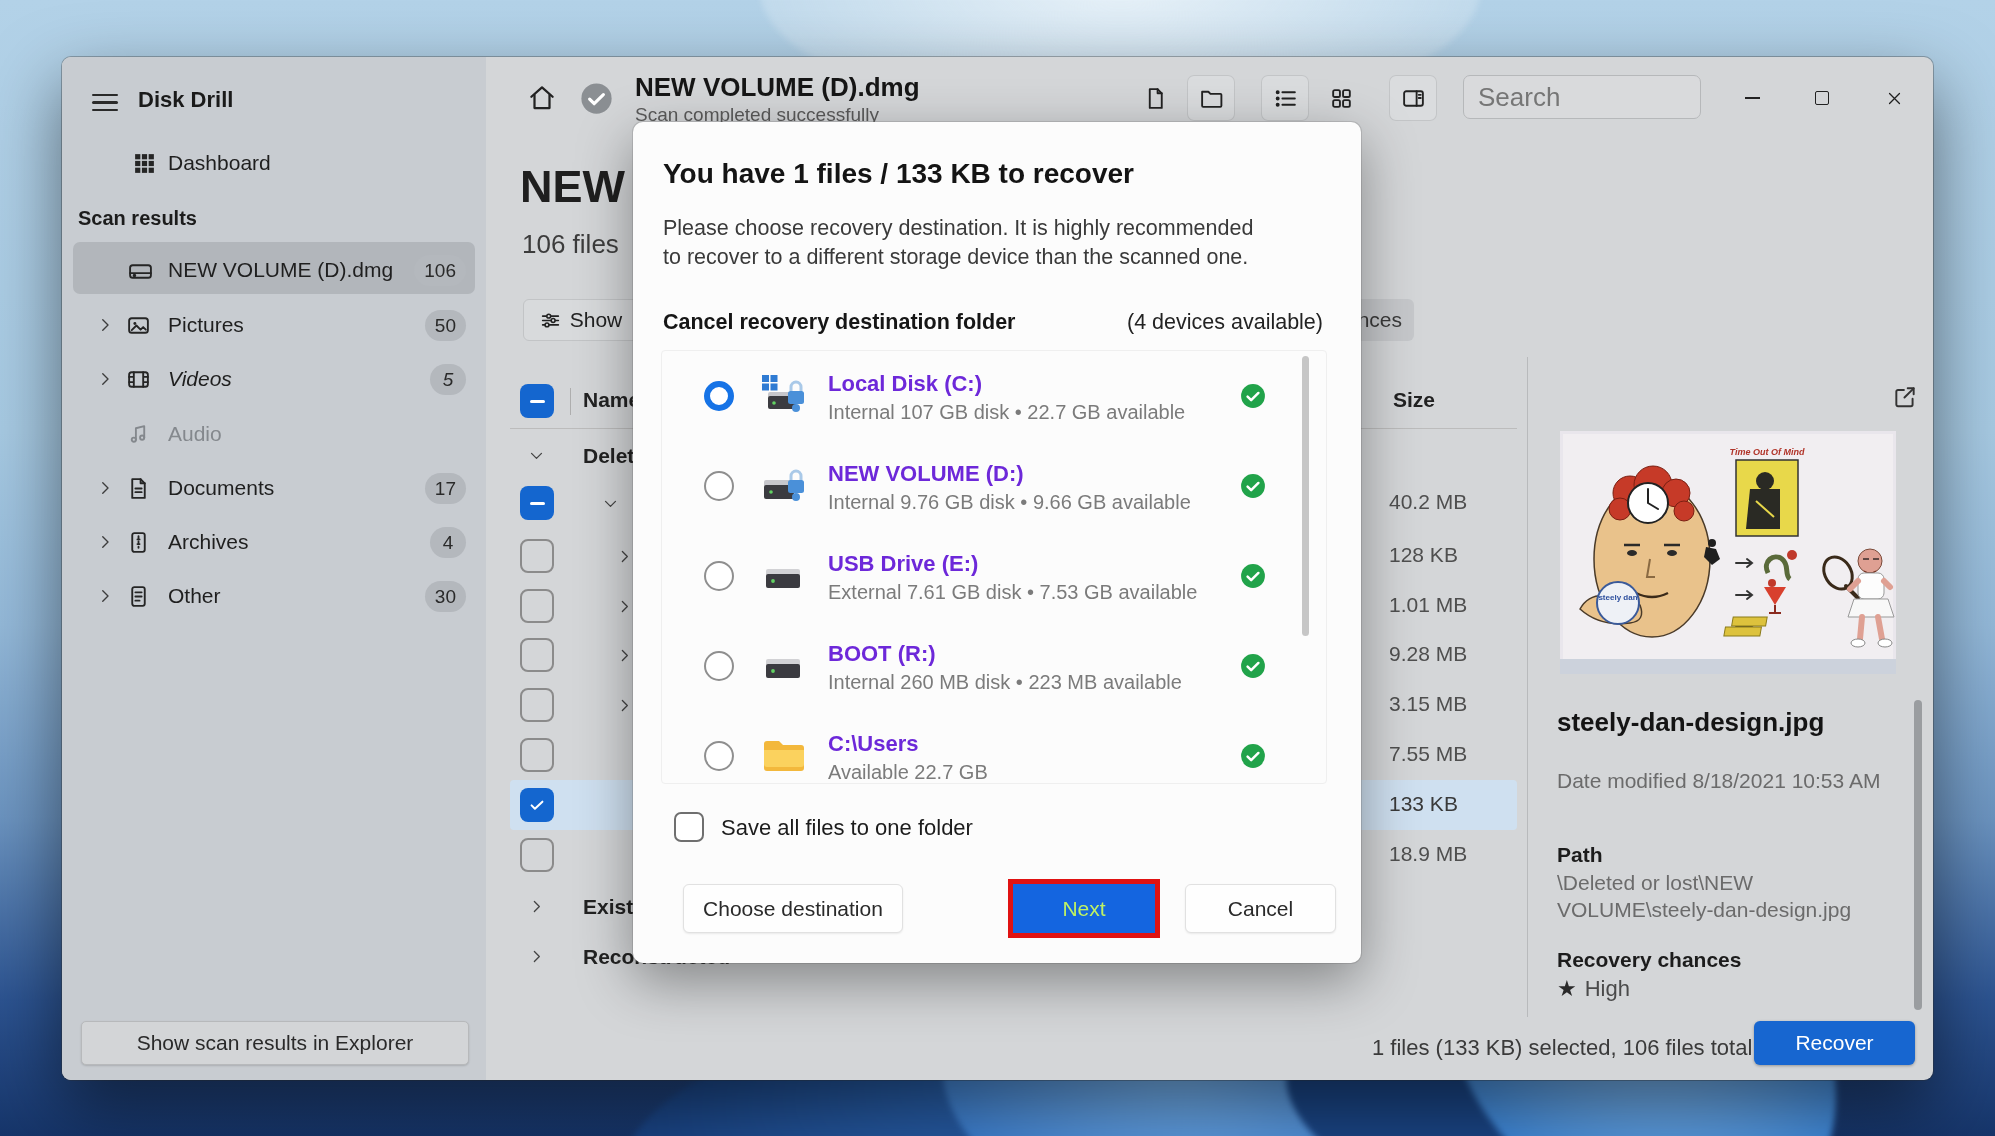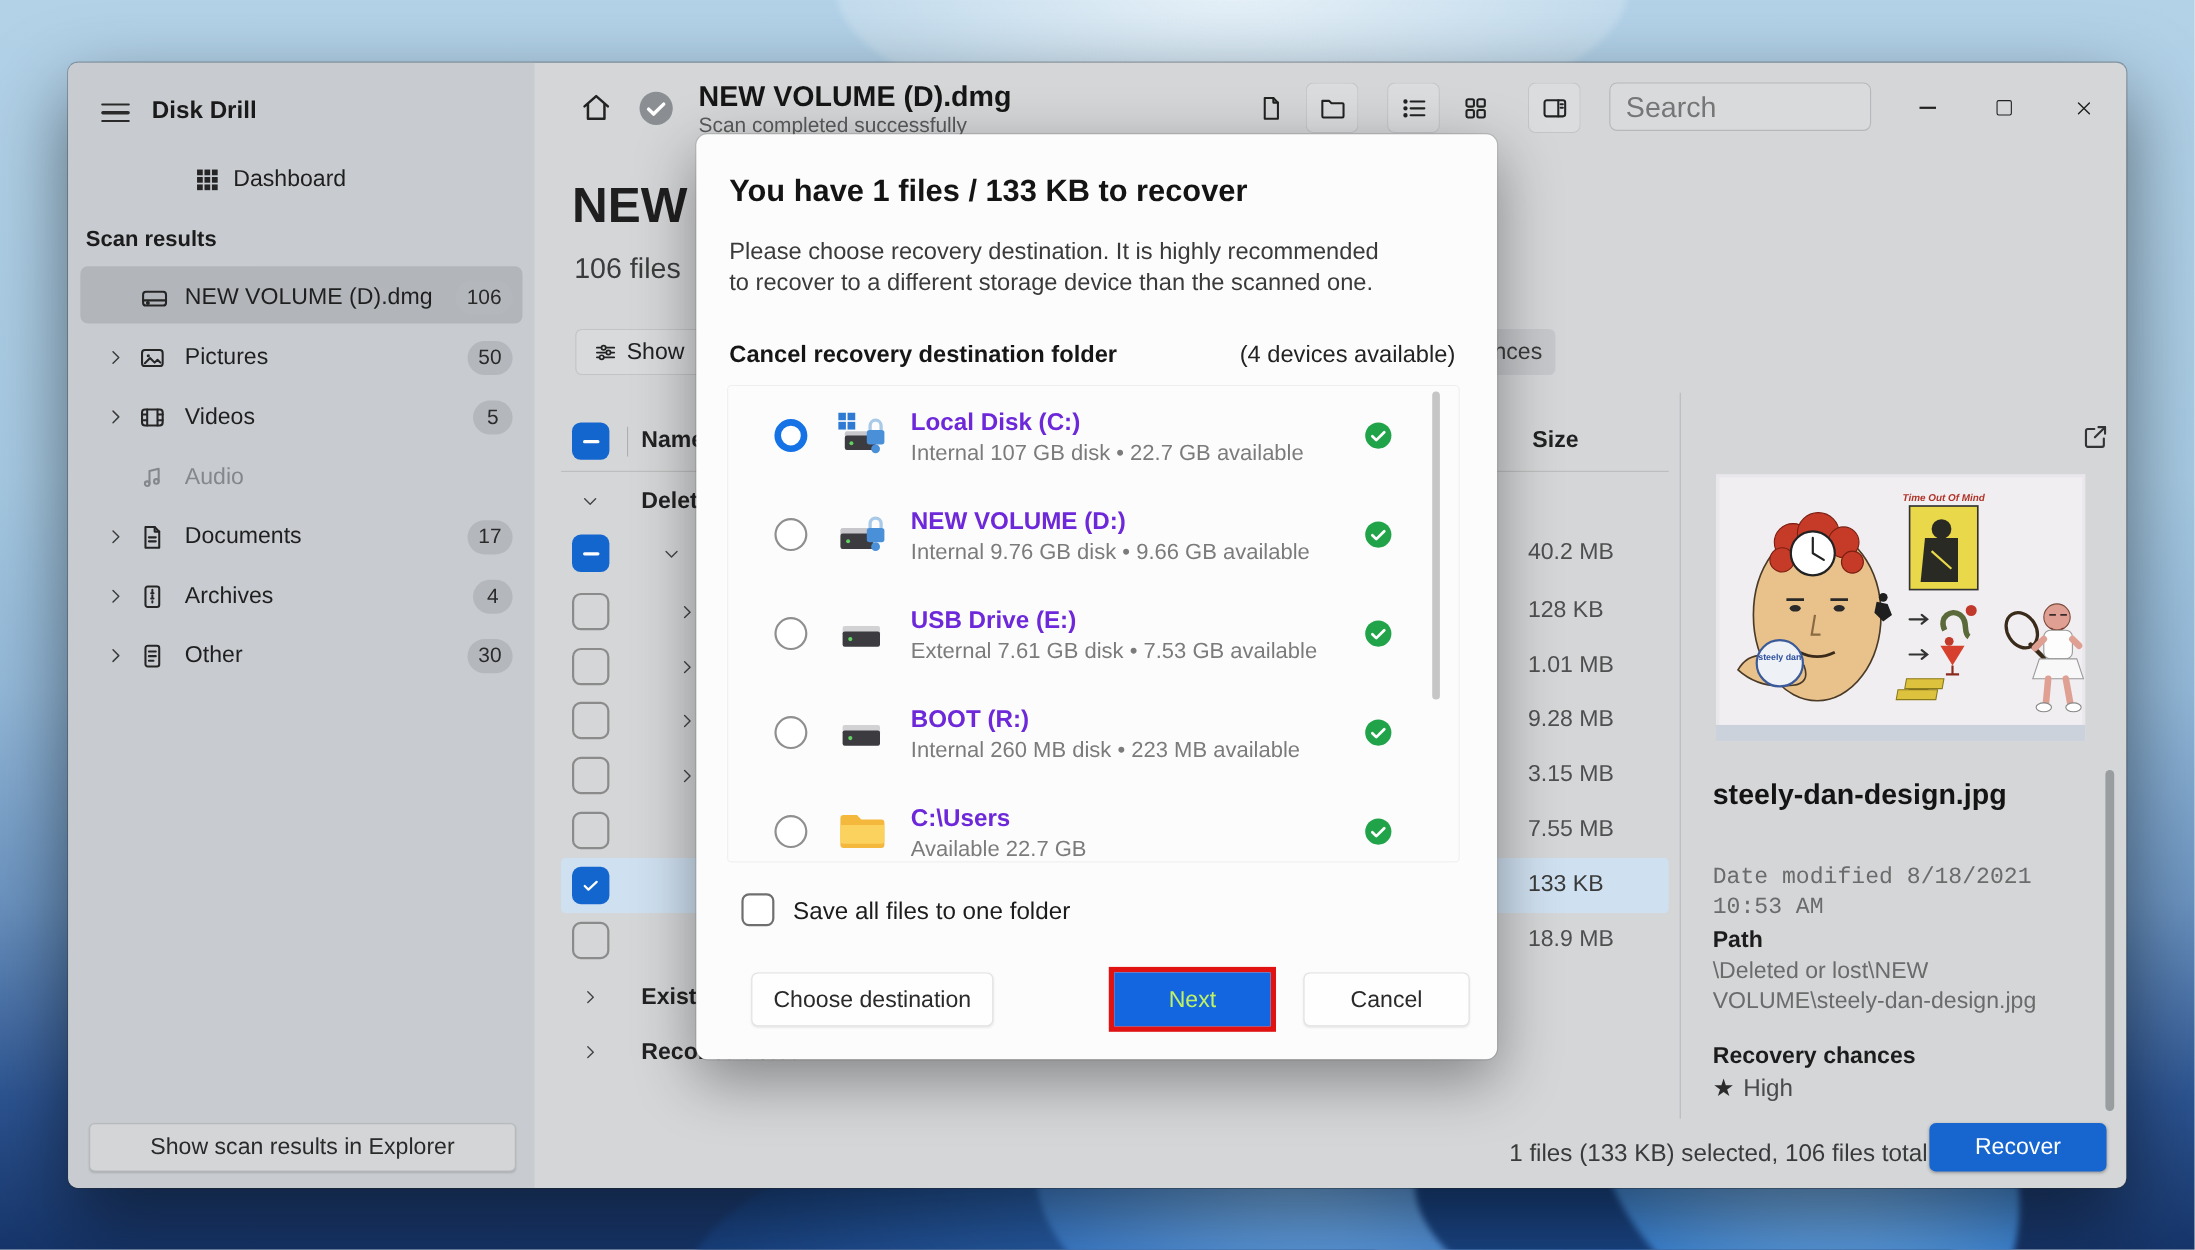--- a/index.html
+++ b/index.html
@@ -140,21 +140,21 @@
 <div class="window">
 
   <div class="sidebar">
     <div class="abs hamburger" style="left:30px;top:32px;">
       <span></span>
         <span></span>
         <span></span>
     </div>
     <div class="abs app-title" style="left:76px;top:30px;">Disk Drill</div>
 
-    <div class="side-row" style="top:80px;margin-left:44px;">
+    <div class="side-row" style="top:80px;">
       <span class="icon" style="left:70px;">
         <svg viewBox="0 0 24 24" width="25" height="25" fill="currentColor">
           <rect x="3" y="3" width="5" height="5"></rect>
             <rect x="9.5" y="3" width="5" height="5"></rect>
             <rect x="16" y="3" width="5" height="5"></rect>
           <rect x="3" y="9.5" width="5" height="5"></rect>
             <rect x="9.5" y="9.5" width="5" height="5"></rect>
             <rect x="16" y="9.5" width="5" height="5"></rect>
           <rect x="3" y="16" width="5" height="5"></rect>
             <rect x="9.5" y="16" width="5" height="5"></rect>
@@ -188,21 +188,21 @@
         <svg class="st" viewBox="0 0 24 24">
             <rect x="3" y="5" width="18" height="14" rx="2.5"></rect>
             <circle cx="8.5" cy="10" r="1.4" fill="currentColor" stroke="none"></circle>
             <path d="M5.5 16.5l4.5-4.5 4 4 2.5-2.5 2.5 2.5"></path>
           </svg>
       </span>
       <span class="lbl">Pictures</span>
       <span class="badge">50</span>
     </div>
 
-    <div class="side-row" style="top:296px;">
+    <div class="side-row" style="top:296px;font-style:italic;">
       <span class="chev"><svg class="st" viewBox="0 0 24 24" stroke-width="2.4">
             <path d="M9 5l7 7-7 7"></path>
           </svg></span>
       <span class="icon">
         <svg class="st" viewBox="0 0 24 24">
             <rect x="3" y="5" width="18" height="14" rx="2.5"></rect>
             <path d="M7.5 5v14M16.5 5v14M3 9.5h4.5M3 14.5h4.5M16.5 9.5H21M16.5 14.5H21"></path>
           </svg>
       </span>
       <span class="lbl">Videos</span>
@@ -499,21 +499,21 @@
         <path d="M298 150l-8 8M324 150l6 6" stroke="#dfa093" stroke-width="6" stroke-linecap="round"></path>
         <polygon points="294,168 328,168 334,186 288,186" fill="#f8f8f8" stroke="#999"></polygon>
         <path d="M302 186l-2 22M318 186l4 22" stroke="#dfa093" stroke-width="6" stroke-linecap="round"></path>
         <ellipse cx="298" cy="212" rx="7" ry="4" fill="#fff" stroke="#888"></ellipse>
         <ellipse cx="325" cy="212" rx="7" ry="4" fill="#fff" stroke="#888"></ellipse>
       </g>
     </svg>
   </div>
 
   <div class="dt dt-name" style="top:650px;">steely-dan-design.jpg</div>
-  <div class="dt dt-gray" style="top:728px;font-family:Liberation Mono, monospace;">Date modified 8/18/2021 10:53 AM</div>
+  <div class="dt dt-gray" style="top:710px;">Date modified 8/18/2021 10:53 AM</div>
   <div class="dt dt-bold" style="top:786px;">Path</div>
   <div class="dt dt-gray" style="top:812px;width:330px;">\Deleted or lost\NEW VOLUME\steely-dan-design.jpg</div>
   <div class="dt dt-bold" style="top:891px;">Recovery chances</div>
   <div class="dt" style="top:919px;font-size:22px;color:#4a4a4a;">
     <span style="color:#2a2a2a;margin-right:8px;">★</span><span>High</span>
   </div>
   <div class="pscroll"></div>
 
   <div class="modal">
     <div class="m-title">You have 1 files / 133 KB to recover</div>

